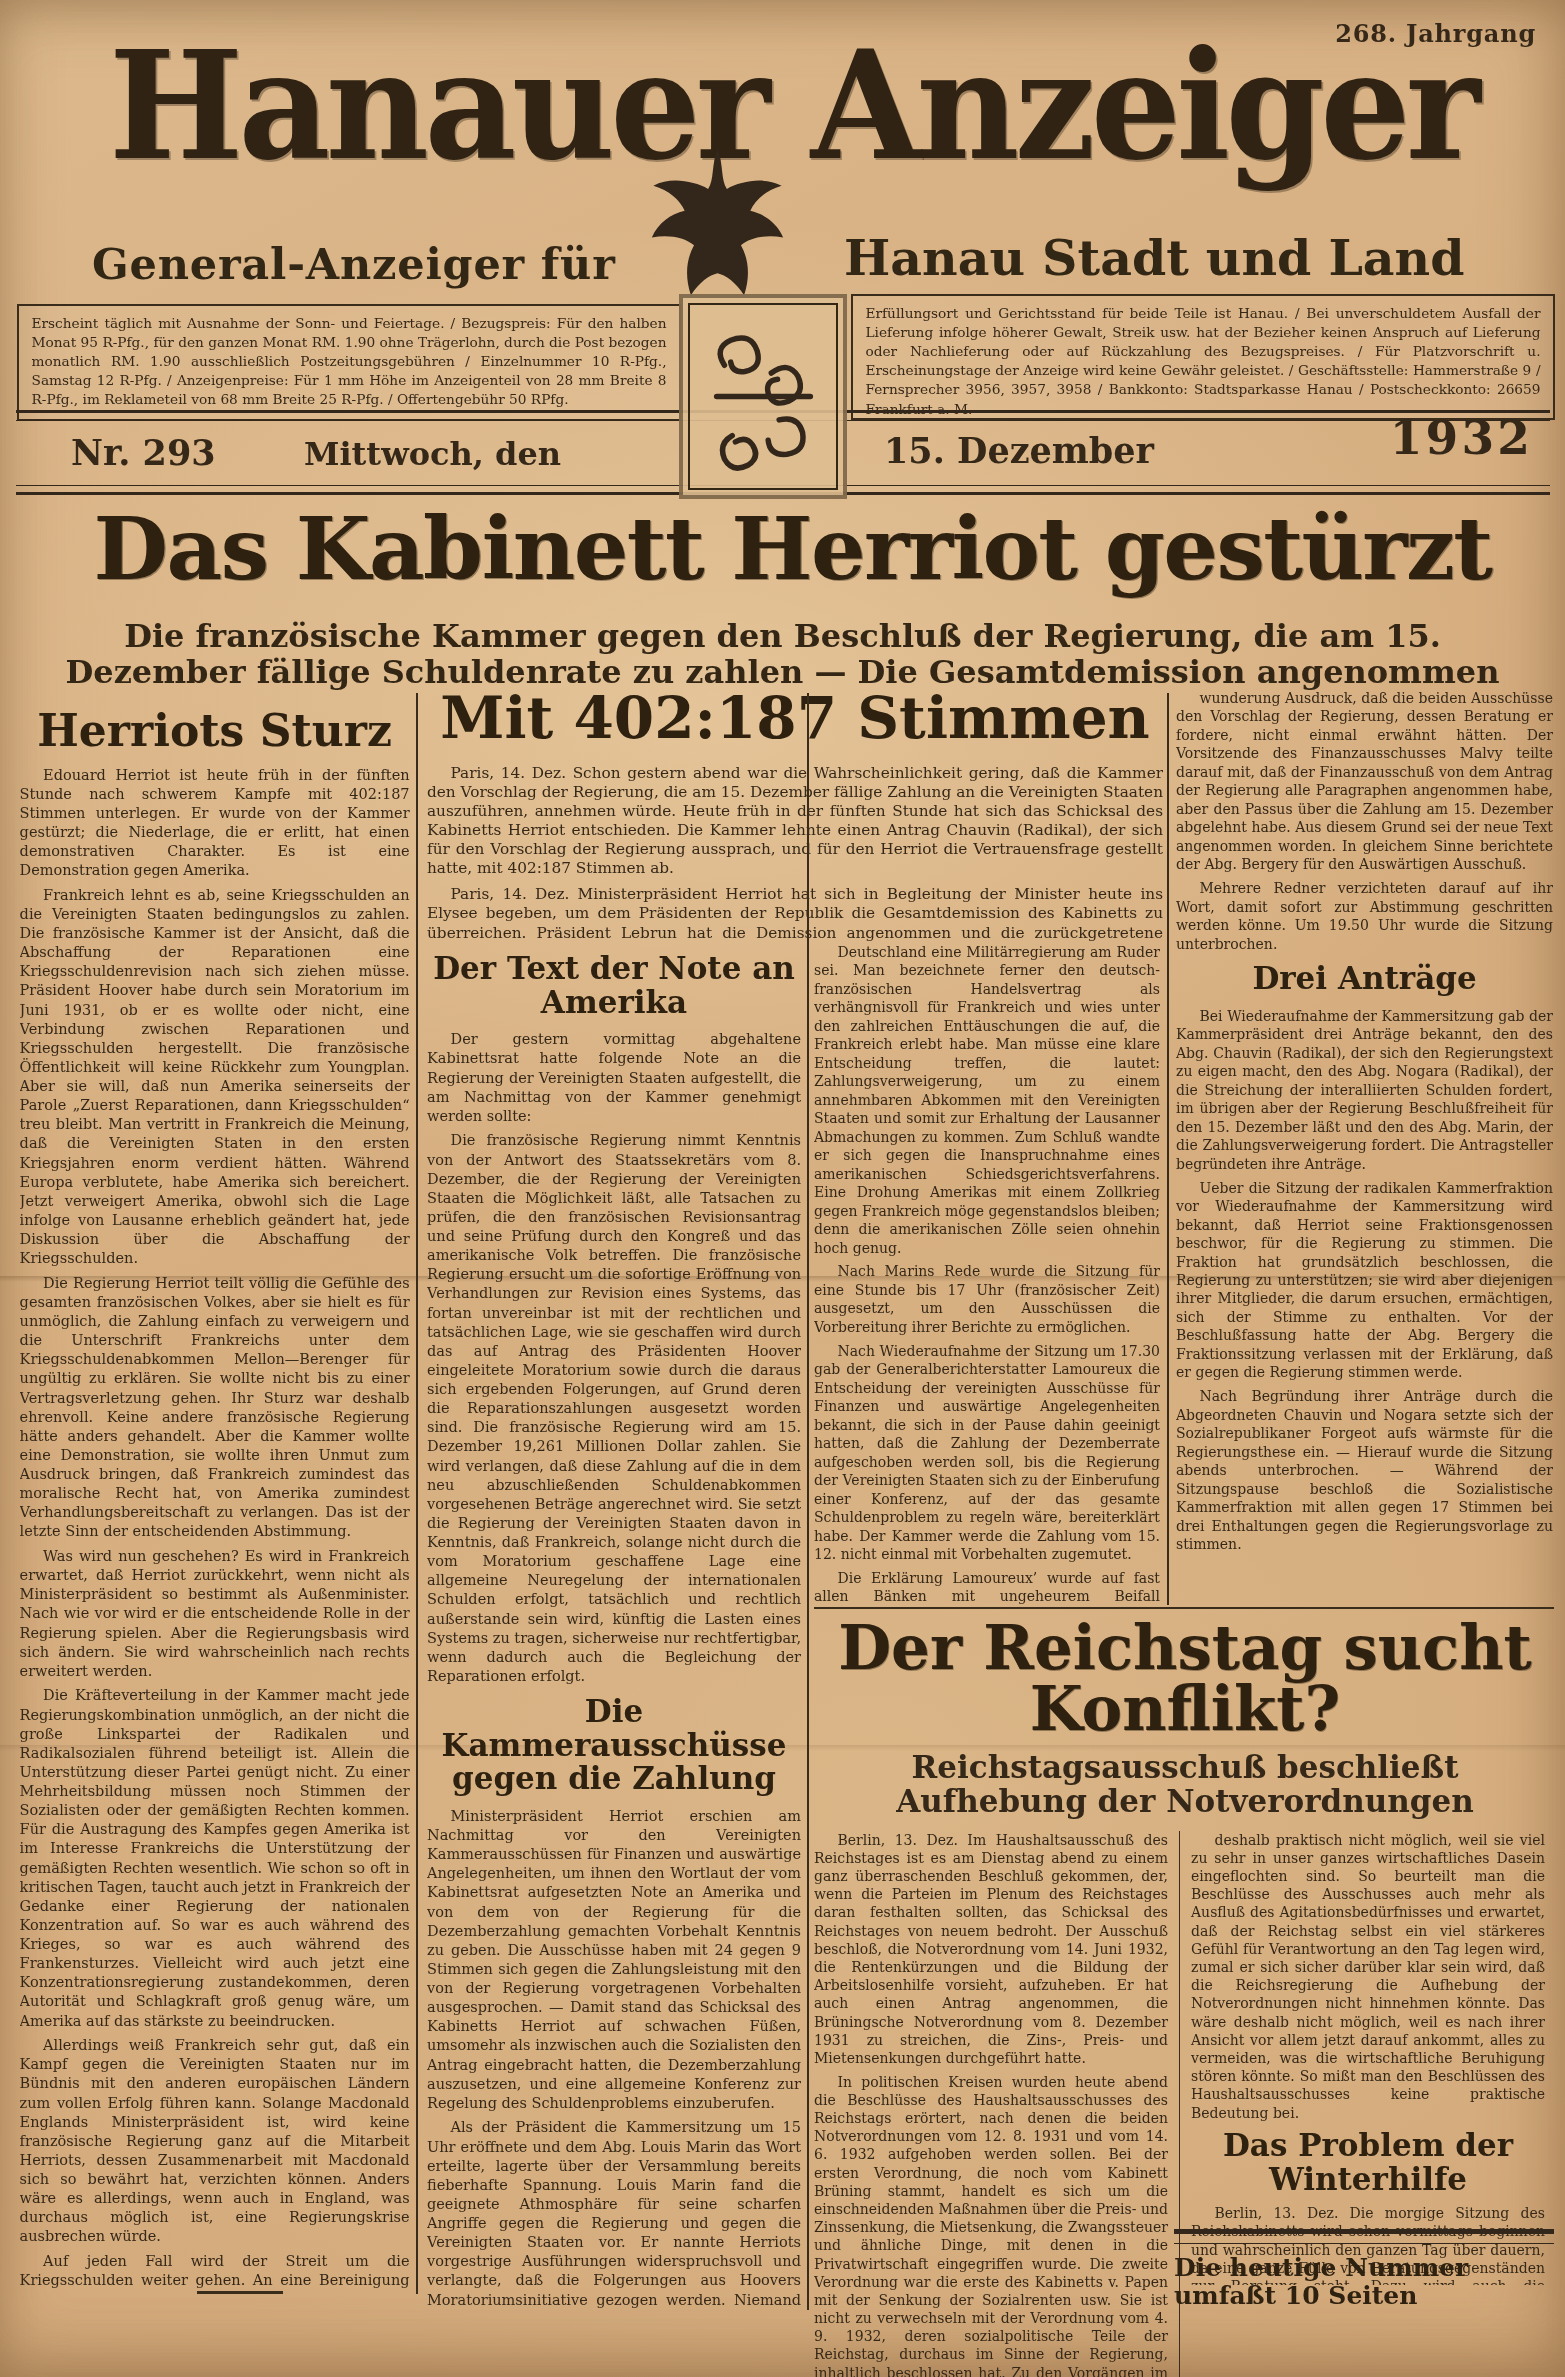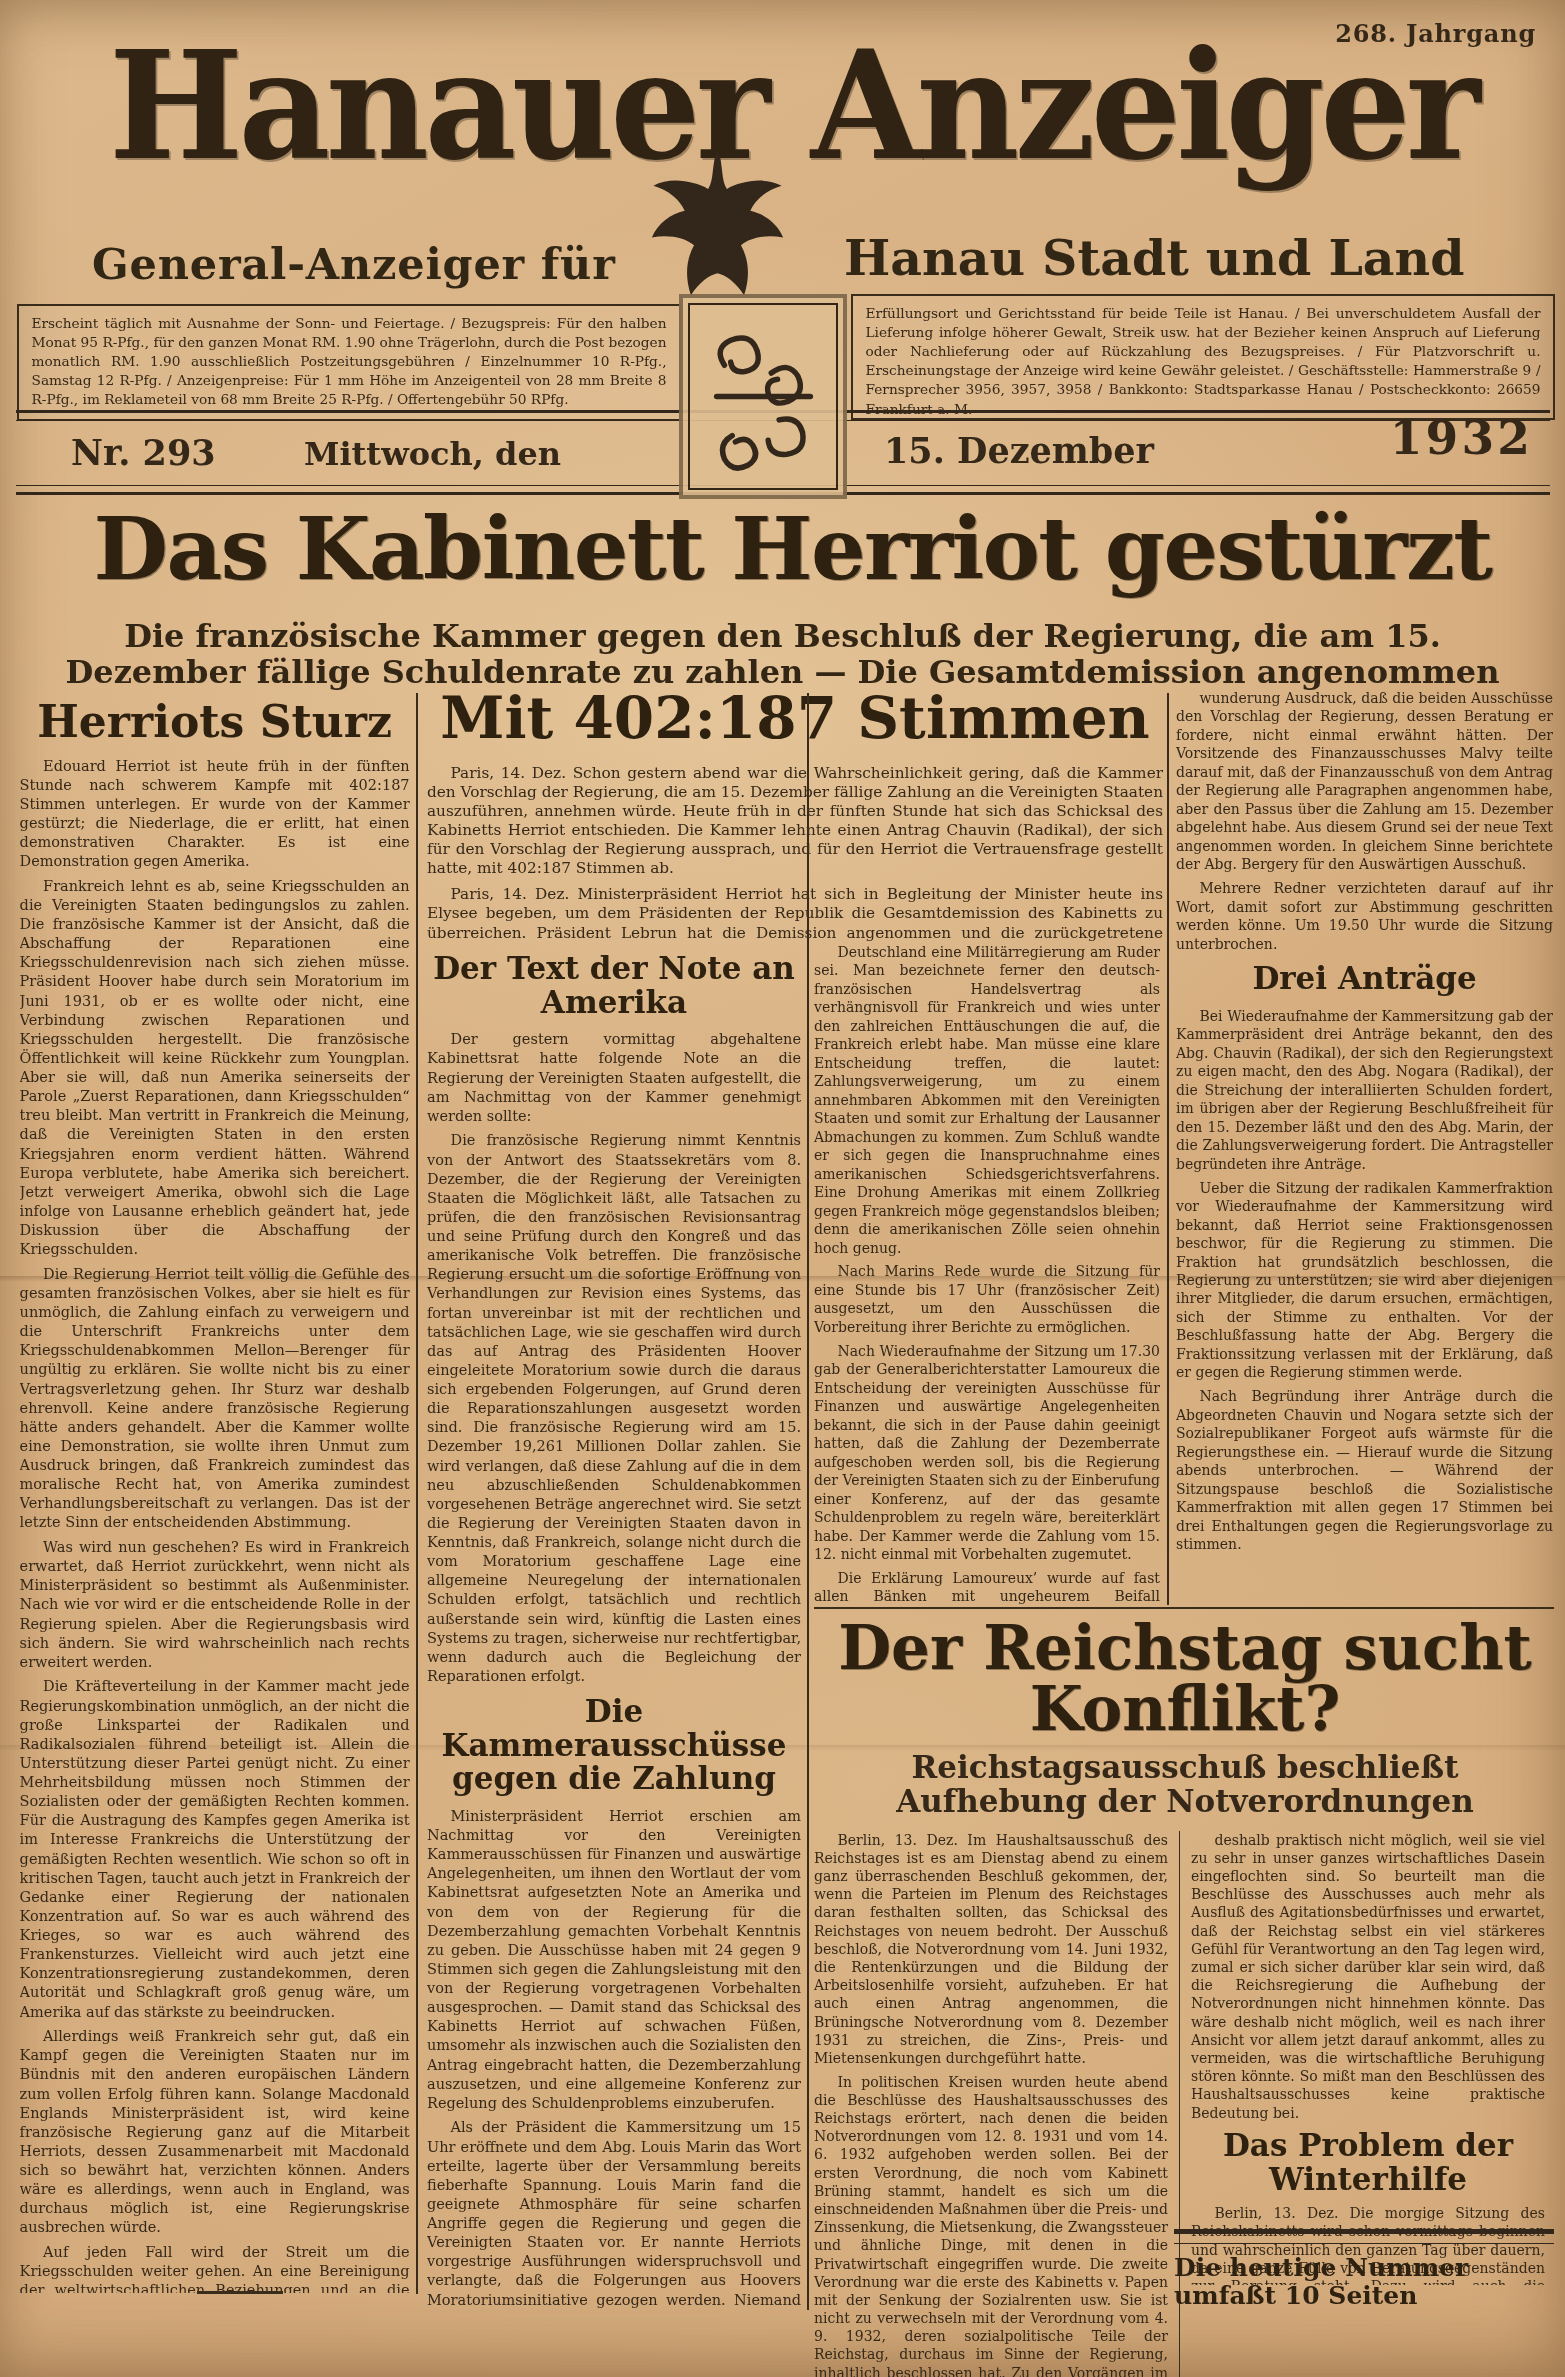--- a/index.html
+++ b/index.html
@@ -47,21 +47,21 @@
   .lead-sub{position:absolute; top:618px; left:31px; width:1503px; text-align:center;
     font-size:32px; font-weight:bold; line-height:1.14; color:#332614;}
   
   .col{position:absolute; overflow:hidden; font-size:14.5px; line-height:1.32; text-align:justify;}
   #col1{left:19.6px;  top:692px;  width:390px; height:1601px;}
   #col2{left:427px; top:943px; width:374px; height:1370px;}
   #col3{left:814px;top:943px; width:346px; height:664px; font-size:14px;}
   #col4{left:1176px;top:689px;  width:377px; height:920px; font-size:14px;}
   .para{margin:0 0 5.5px 0; text-indent:23.5px;}
   .col-head{font-weight:bold; text-align:center; margin:9.4px 0 11px; line-height:1.08; font-size:31px; color:#2e2110; text-indent:0;}
-  .col-head.xl{font-size:44px; margin-top:6px;}
+  .col-head.xl{font-size:44px; margin-top:15px;}
   #span402{position:absolute; left:427px; top:687px; width:736px; height:254px; overflow:hidden;}
   #span402 .col-head{font-size:58px; margin:0 0 14px;}
   #span402 .para{font-size:15.3px; line-height:1.25; text-align:justify; margin-bottom:7px;}
   .vrule{position:absolute; width:1.6px; background:#3a2c1a;}
   #vr1{left:416px;  top:693px; height:1601px;}
   #vr2{left:807px; top:693px; height:1617px;}
   #vr3{left:1167px; top:693px; height:912px;}
   #endrule-col1{position:absolute; left:197px; top:2291px; width:86px; height:3.1px; background:#3a2c1a;}
   #midrule-right{position:absolute; left:814px; top:1607px; width:740px; height:2.3px; background:#3a2c1a;}
   

